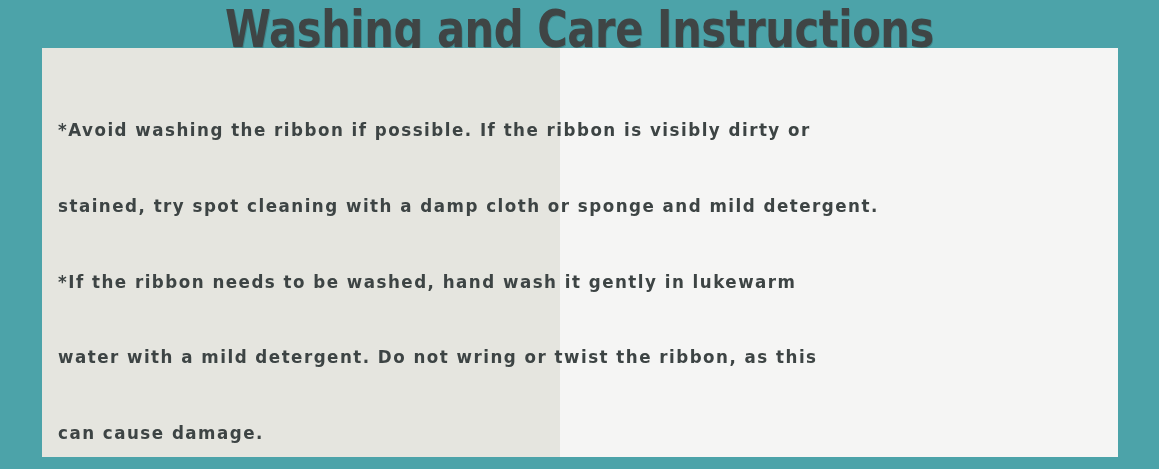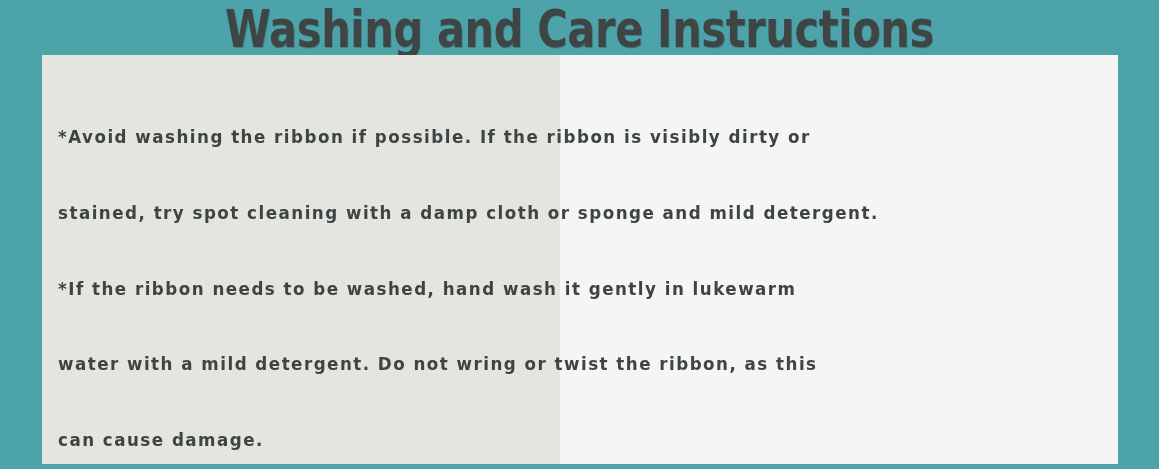--- a/index.html
+++ b/index.html
@@ -34,21 +34,21 @@
     font-size: 52px;
     letter-spacing: -0.5px;
     transform: scaleX(0.80);
     transform-origin: center center;
     white-space: nowrap;
     text-shadow: 1px 1px 0 rgba(0,0,0,0.18);
   }
   #panel {
     position: absolute;
     left: 42px;
-    top: 55px;
+    top: 48px;
     width: 1076px;
     height: 409px;
     background: #f5f5f4;
     overflow: hidden;
   }
   #panel-left-band {
     position: absolute;
     left: 0;
     top: 0;
     width: 518px;

